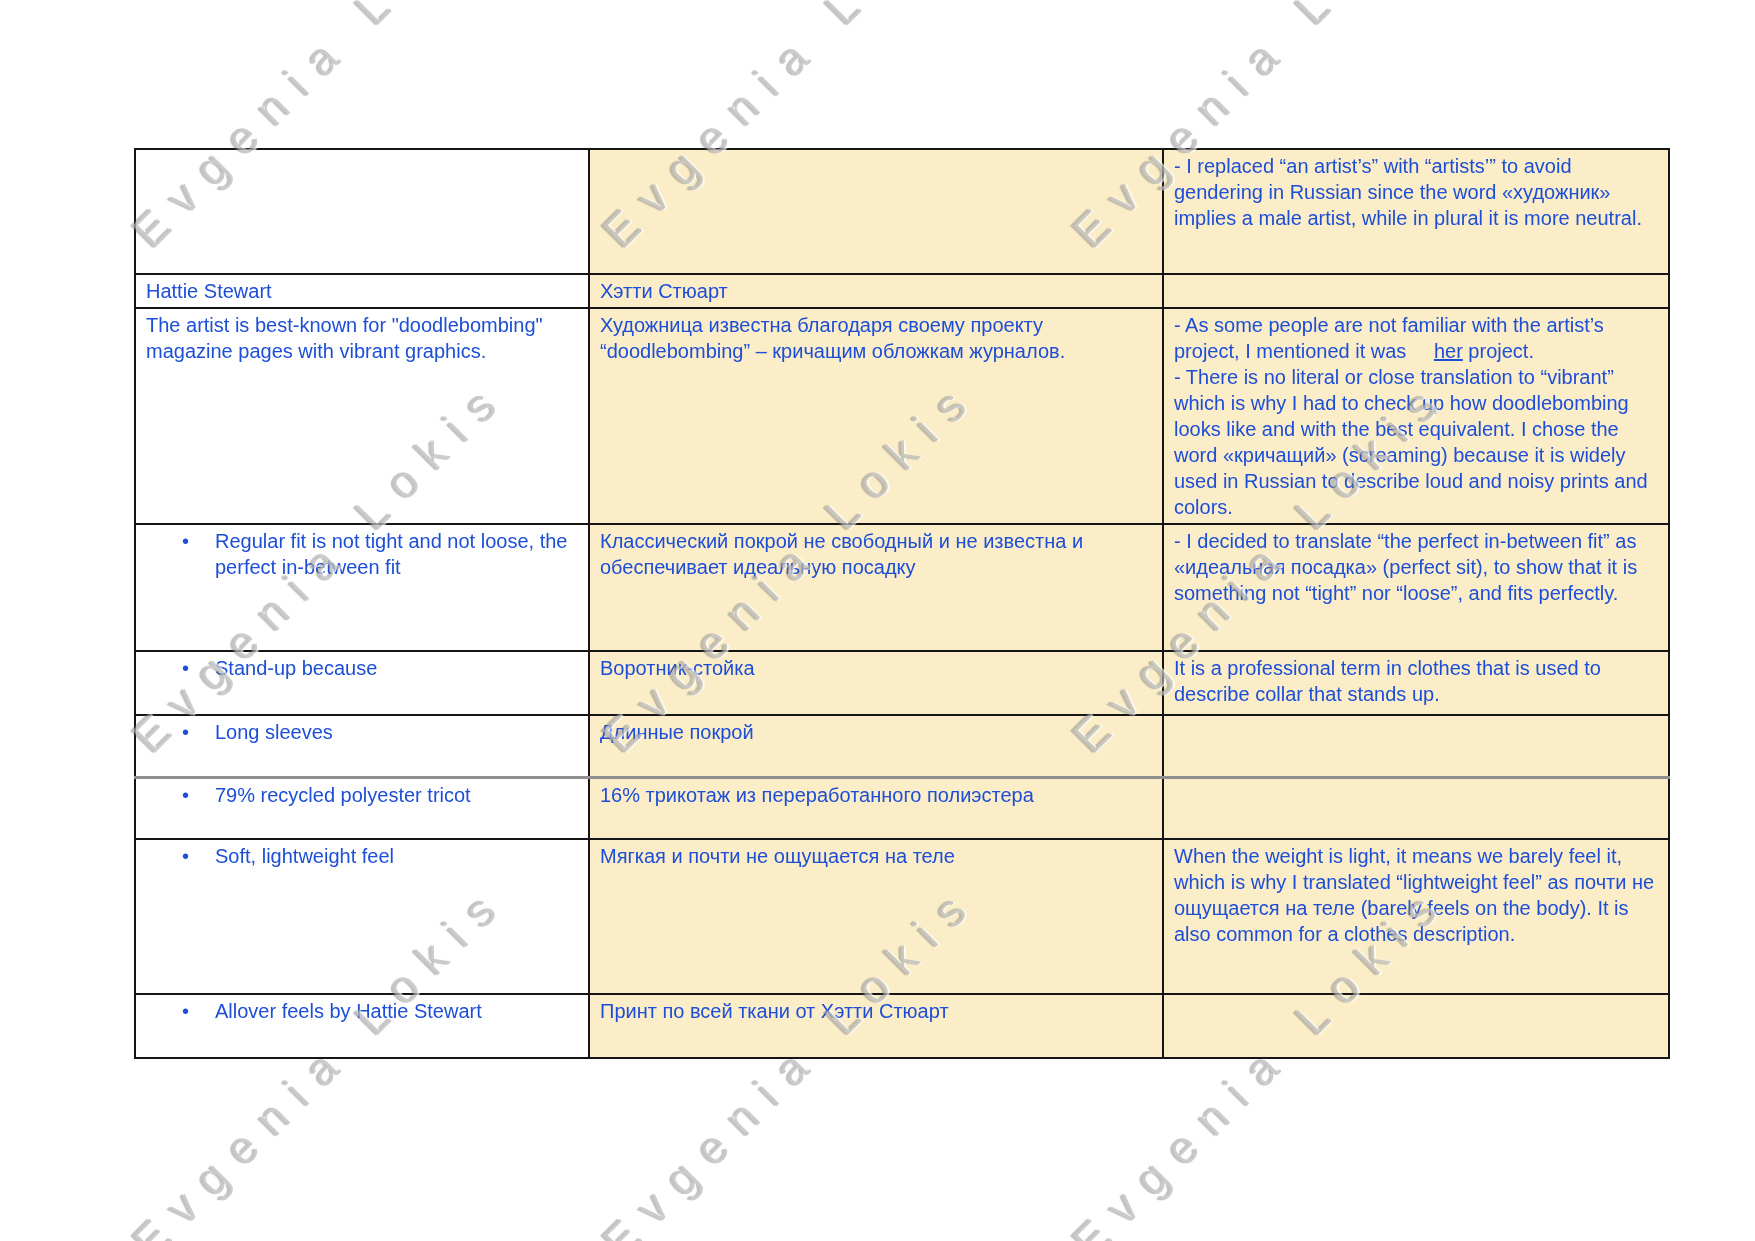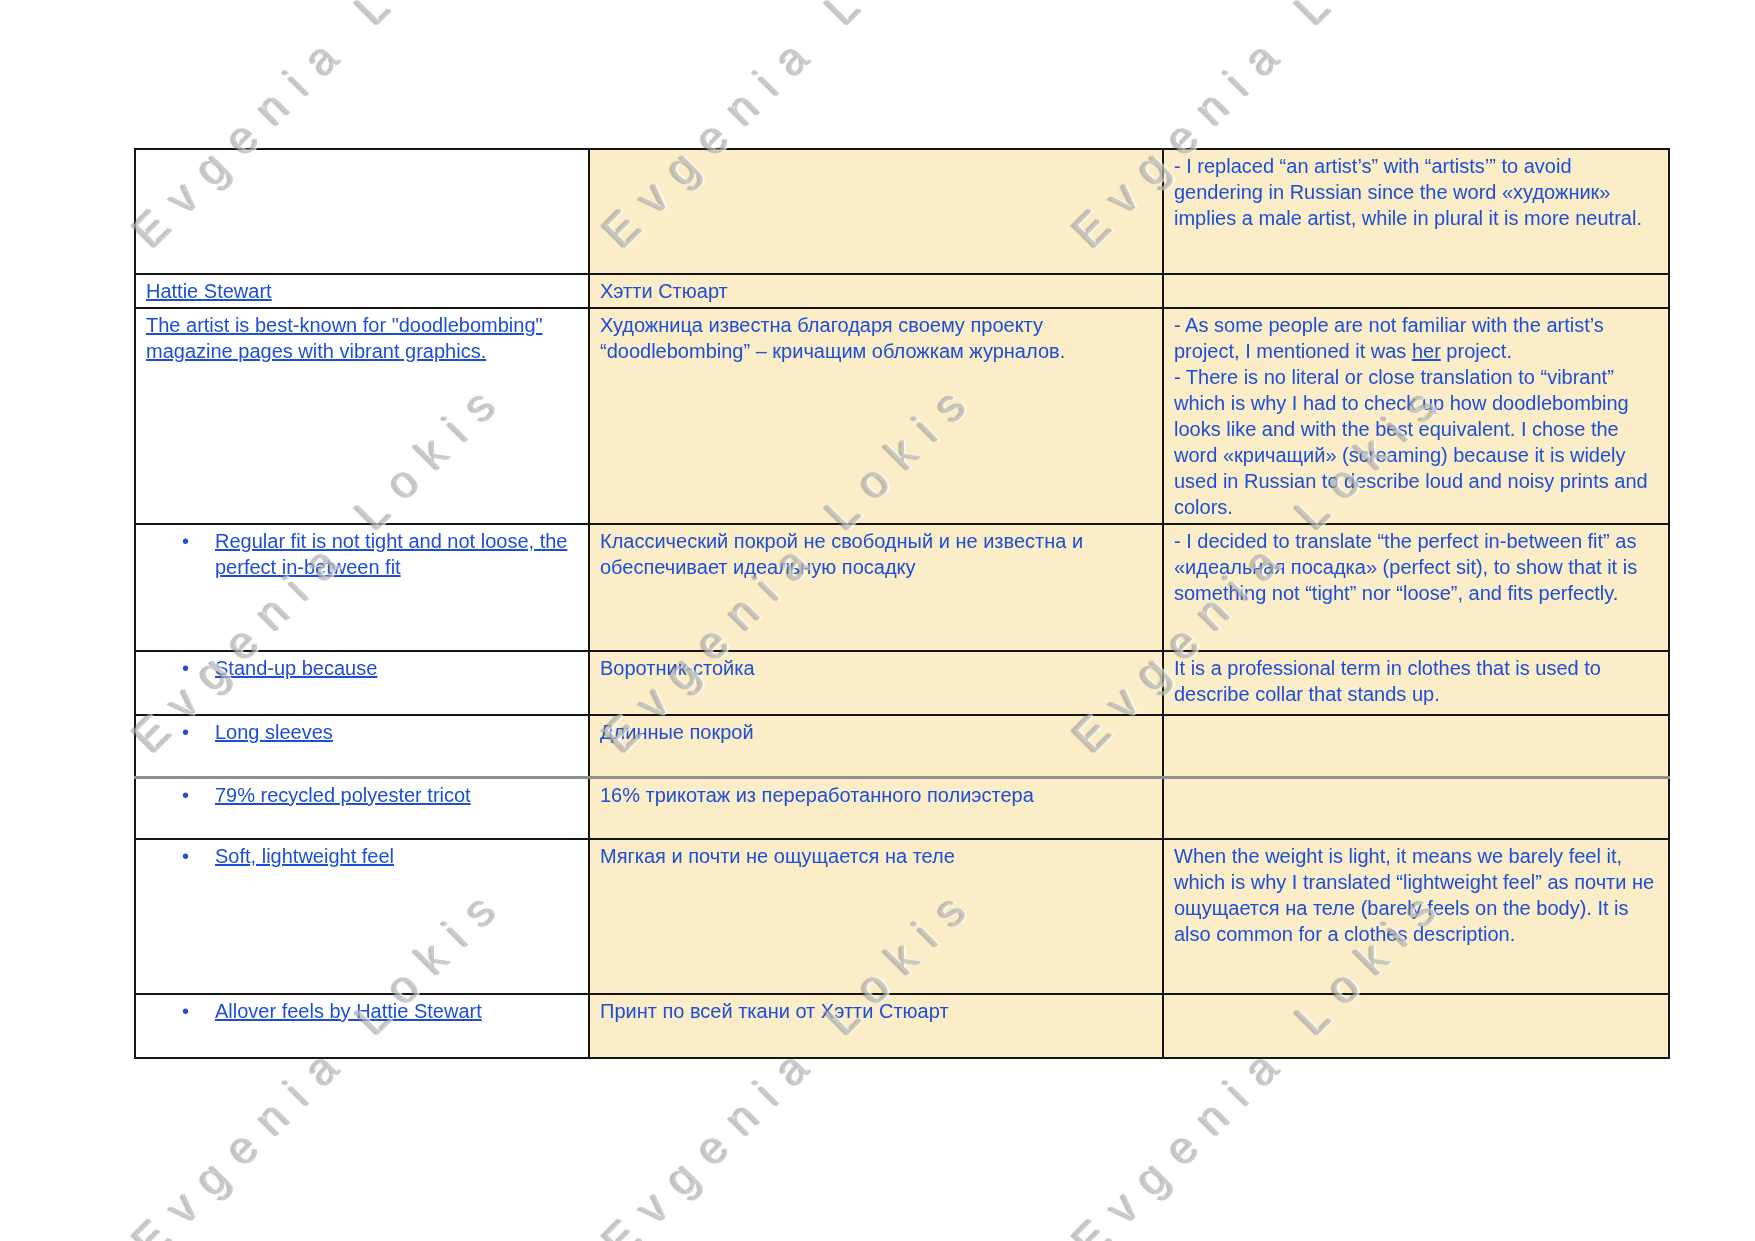--- a/index.html
+++ b/index.html
@@ -62,21 +62,21 @@
     border: 2px solid #151515;
     vertical-align: top;
     padding: 3px 9px 3px 10px;
     font-size: 20px;
     line-height: 26px;
     color: #1d4ed8;
     overflow: hidden;
   }
   .ttable td.col-translation,
   .ttable td.col-notes { background: #faedc8; }
-  .ttable td.col-source { background: transparent; text-decoration: underline; }
+  .ttable td.col-source { background: transparent; }
 
   
   .ttable tr:nth-child(1) { height: 125px; }
   .ttable tr:nth-child(2) { height: 30px;  }
   .ttable tr:nth-child(3) { height: 210px; }
   .ttable tr:nth-child(4) { height: 127px; }
   .ttable tr:nth-child(5) { height: 64px;  }
   .ttable tr:nth-child(6) { height: 62px;  }
   .ttable tr:nth-child(7) { height: 62px;  }
   .ttable tr:nth-child(8) { height: 155px; }
@@ -85,21 +85,21 @@
   
   .ttable tr:nth-child(7) td { border-top: 3px solid #8f8f8f; }
 
   .para { position: relative; margin: 0; }
   .para.bullet { padding-left: 69px; }
   .para.bullet .dot {
     position: absolute;
     left: 36px;
     top: 0;
   }
-  .u { text-decoration: underline; }
+  .u { text-decoration: underline; margin-left: 22px; }
 </style>
 </head>
 <body>
 
 <div class="page">
 
   <div class="wm r0 c0">Evgenia Lokis</div>
   <div class="wm r0 c1">Evgenia Lokis</div>
   <div class="wm r0 c2">Evgenia Lokis</div>
   <div class="wm r1 c0">Evgenia Lokis</div>

